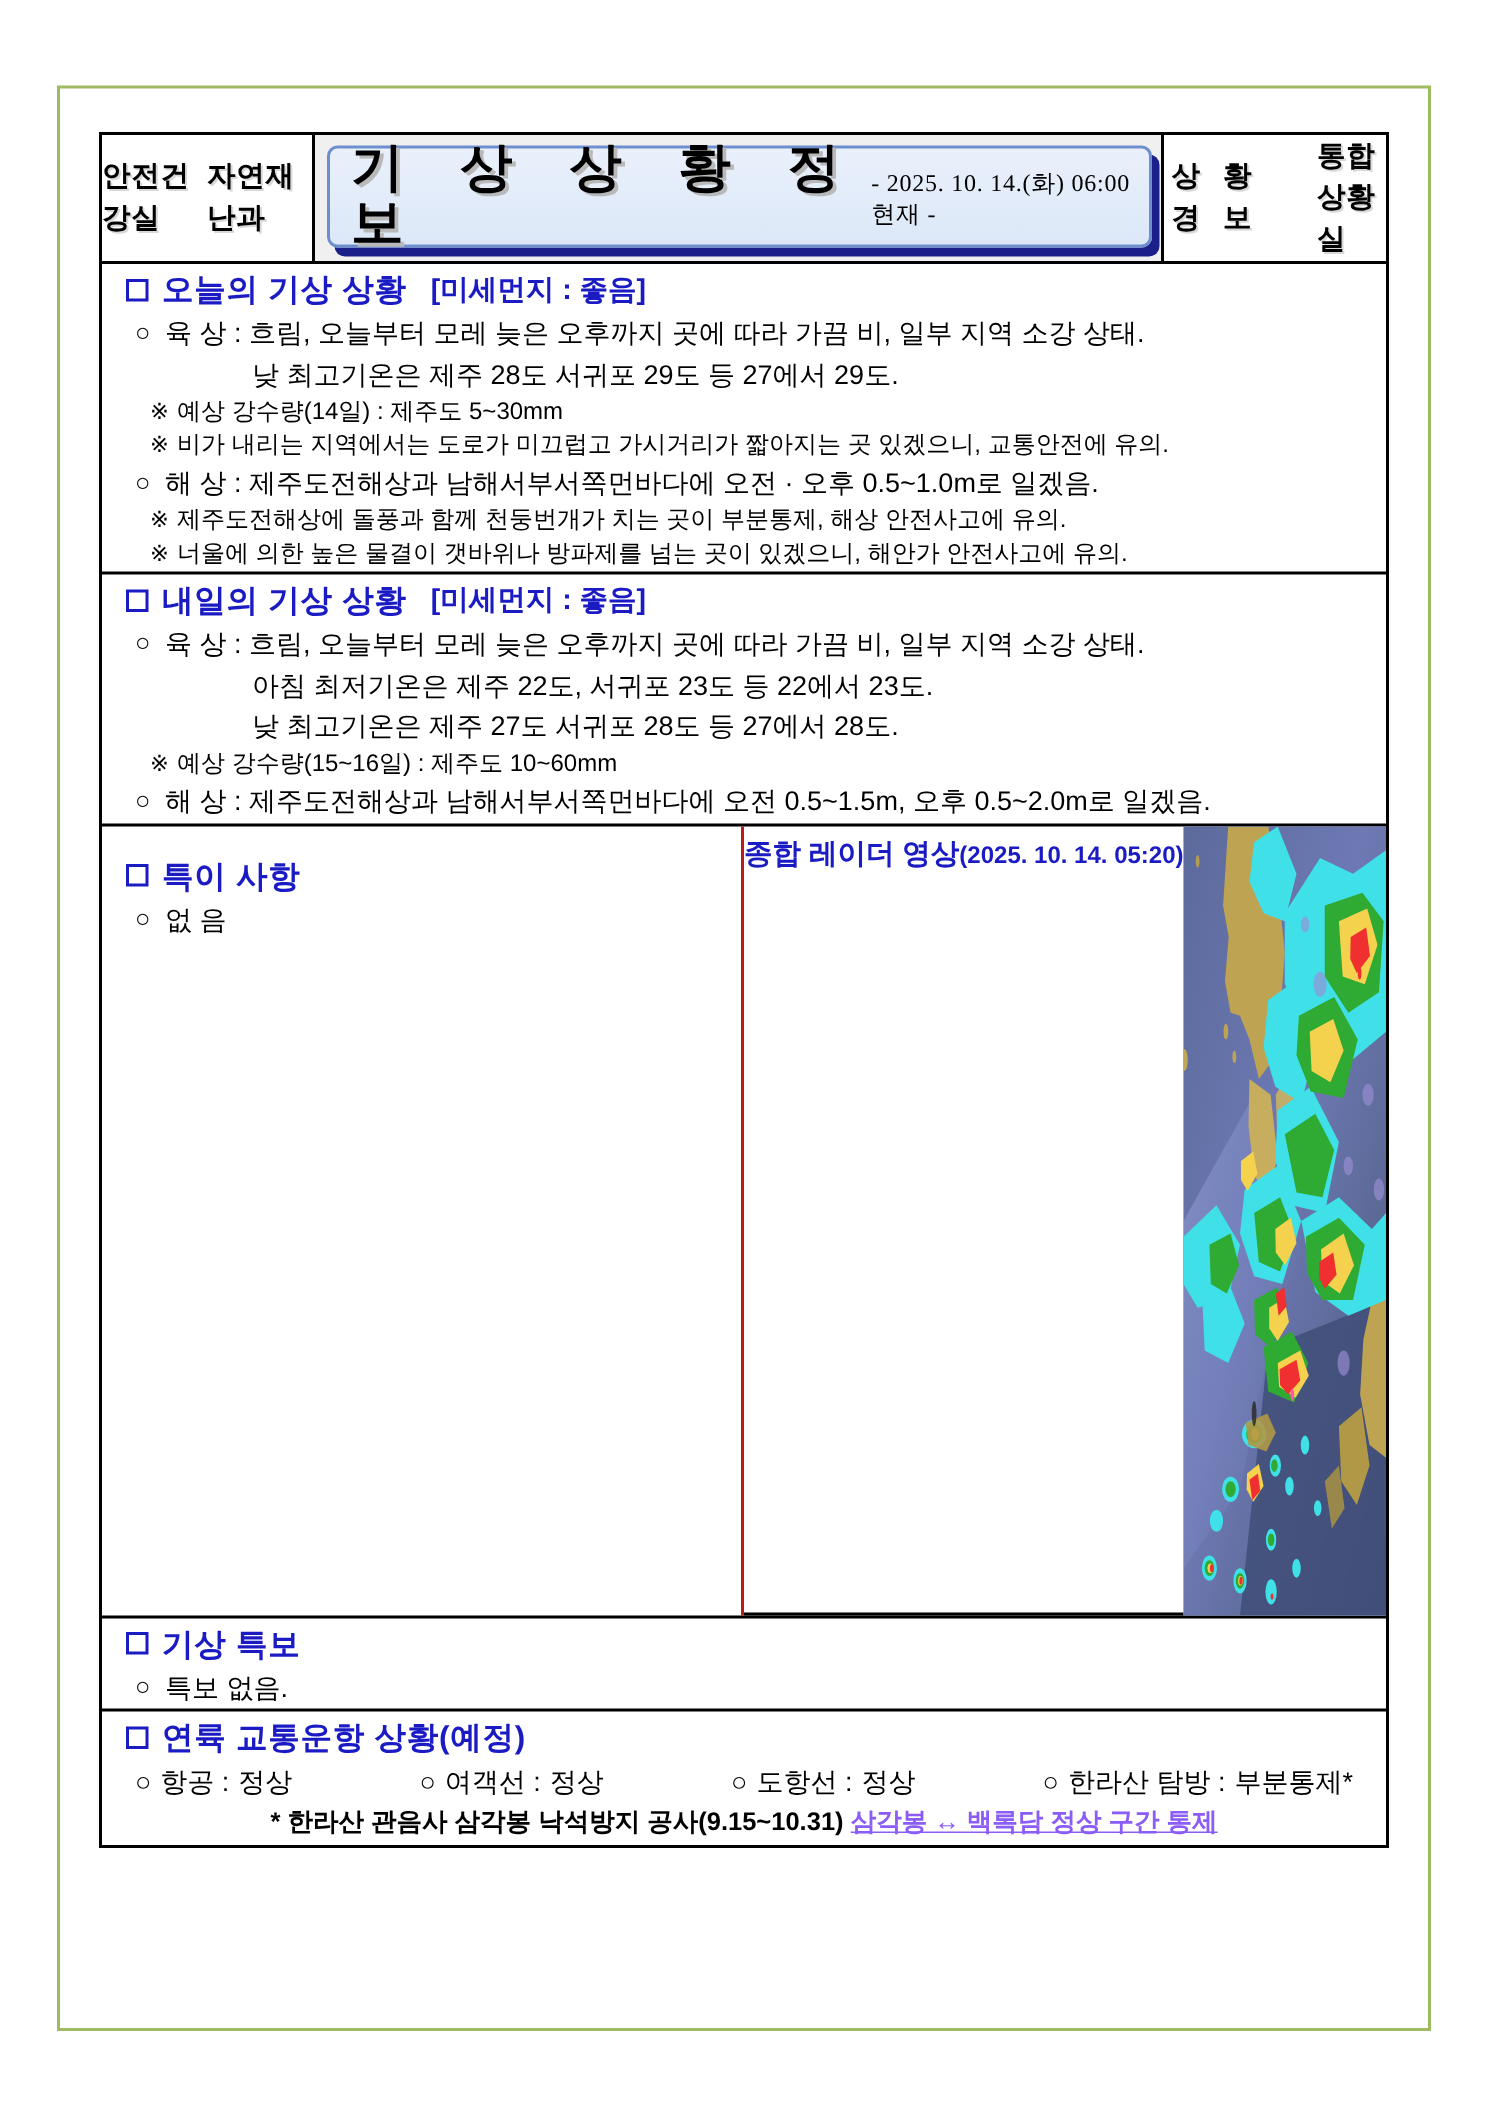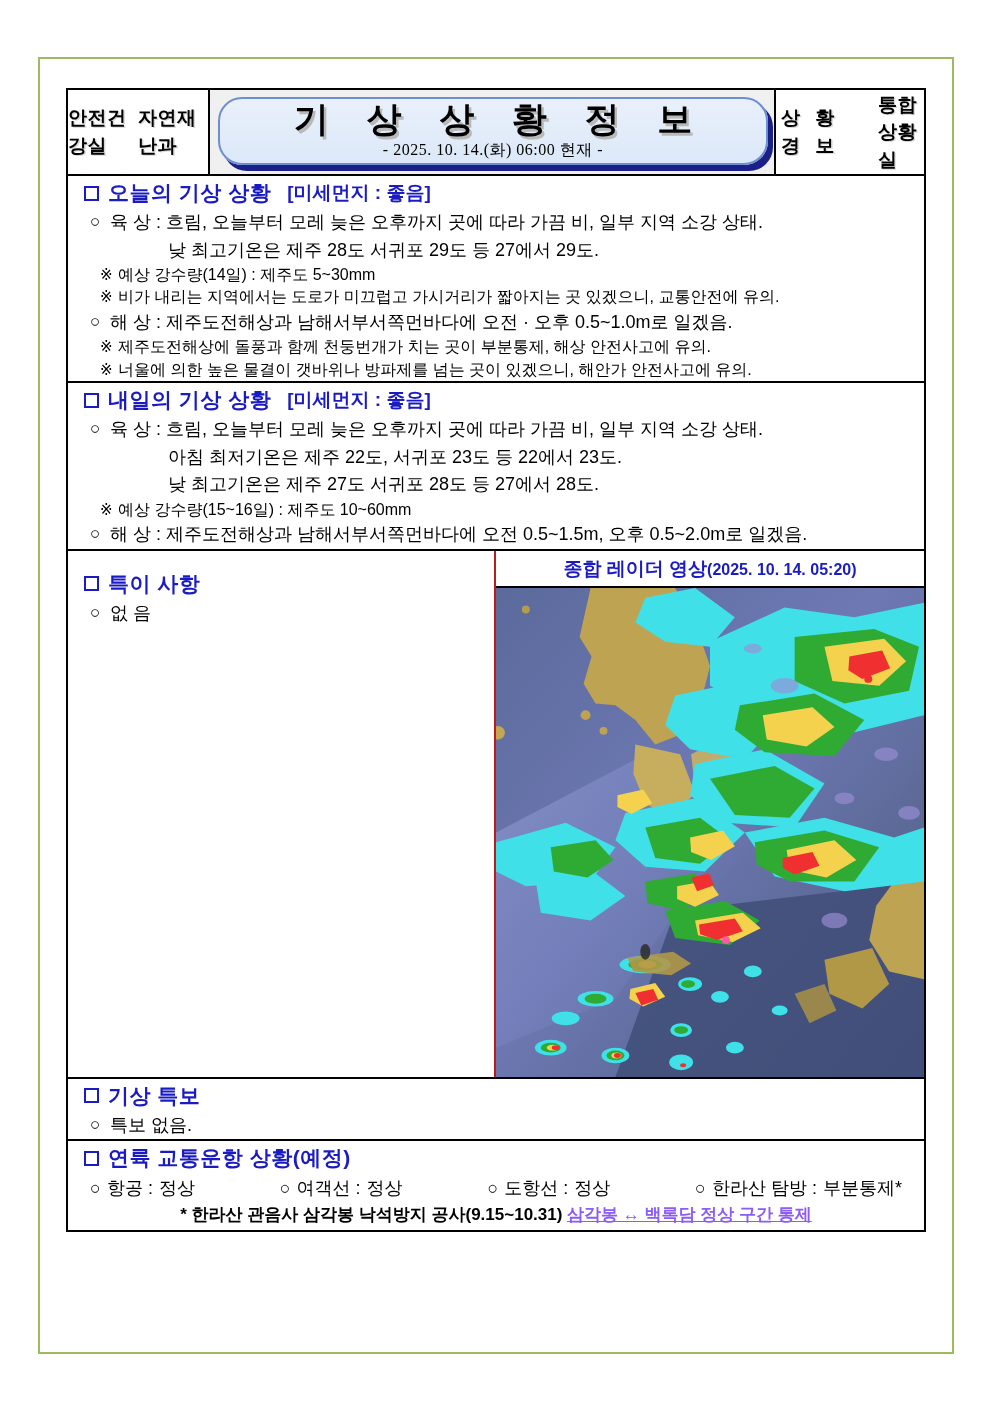--- a/index.html
+++ b/index.html
@@ -69,26 +69,26 @@
     border-bottom: 2px solid #000000;
     background: #f0f0f0;
     box-sizing: border-box;
   }
   .title-plate {
     position: absolute;
     left: 8px;
     top: 7px;
     right: 6px;
     bottom: 9px;
-    border-radius: 24px;
+    border-radius: 7px;
     background: linear-gradient(#e9f0fb, #dce8f8);
     border: 2px solid #6d8fcf;
     box-shadow: 5px 6px 0 #1b1f8a;
     display: flex;
-    flex-direction: column;
+    flex-direction: row;
     align-items: center;
     justify-content: center;
     box-sizing: border-box;
   }
   .doc-title {
     font-size: 35px;
     font-weight: bold;
     letter-spacing: 14px;
     padding-left: 14px;
     color: #000000;
@@ -176,21 +176,21 @@
   .split-left {
     width: 428px;
     box-sizing: border-box;
     border-right: 2px solid #b91c1c;
     padding-top: 16px;
   }
   .split-right {
     flex: 1;
     box-sizing: border-box;
     display: flex;
-    flex-direction: column;
+    flex-direction: row;
   }
   .radar-caption {
     text-align: center;
     font-size: 19px;
     font-weight: bold;
     color: #1b1bc4;
     padding: 5px 0 4px 0;
     border-bottom: 2px solid #000000;
     white-space: nowrap;
   }

